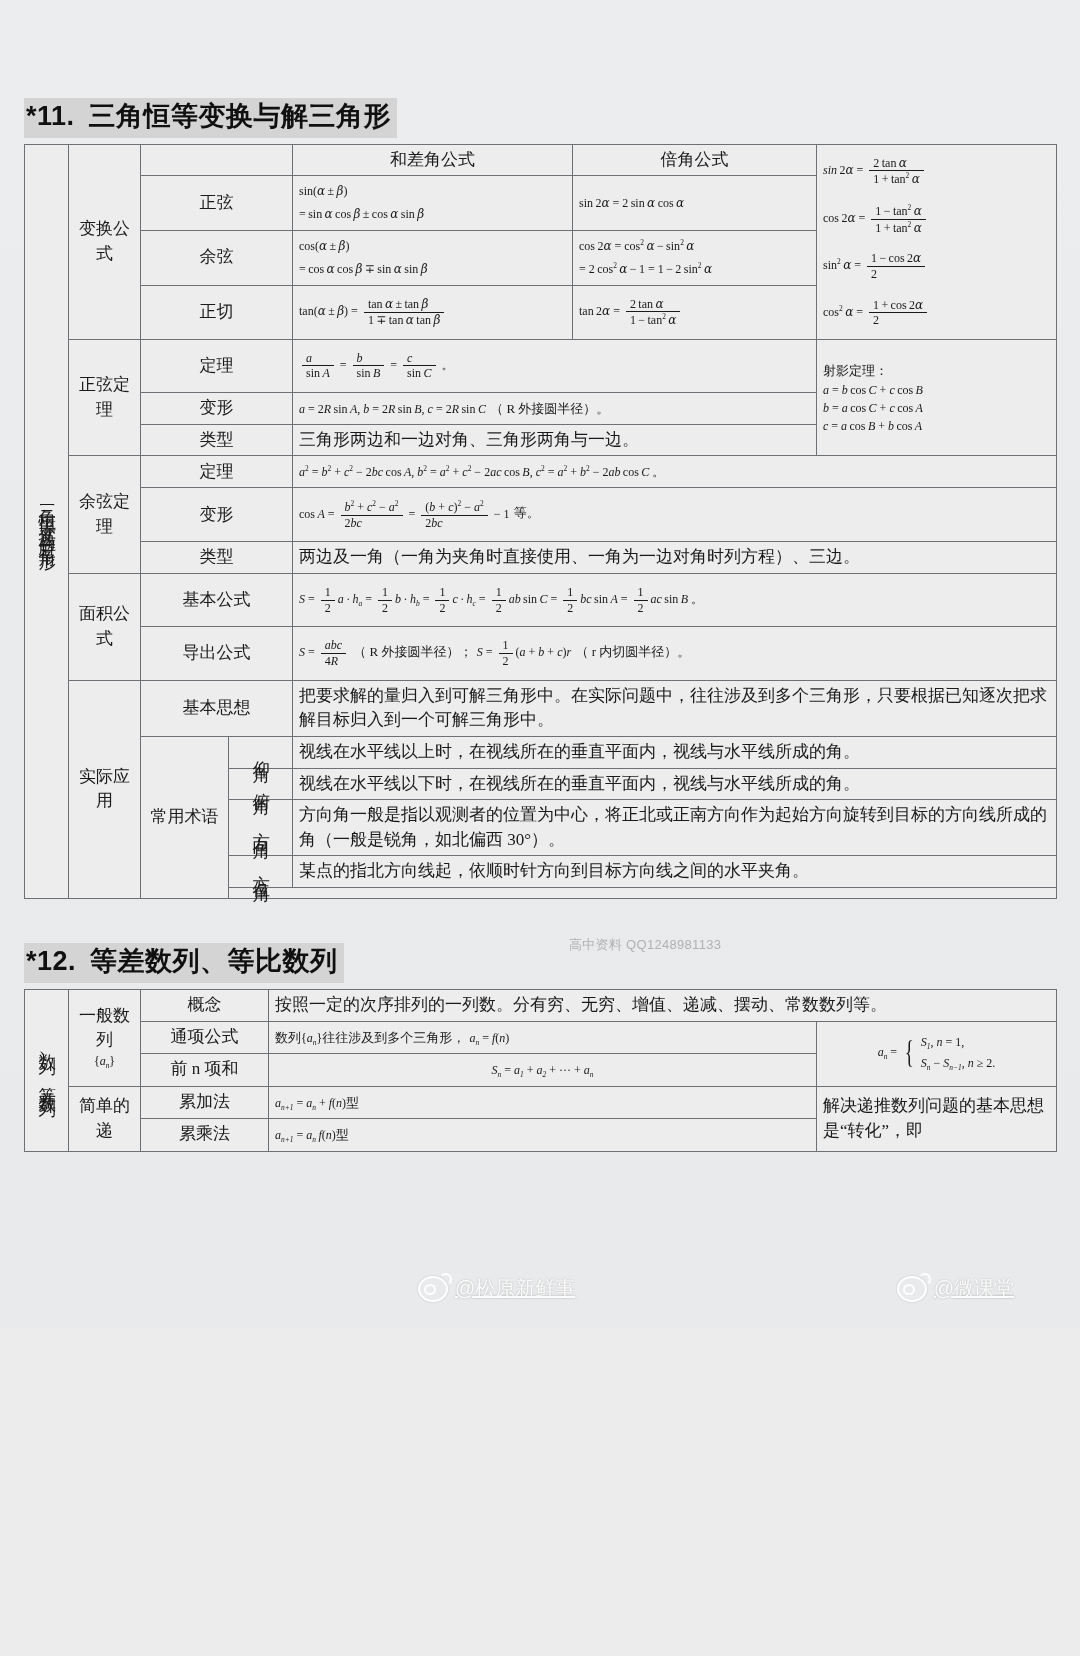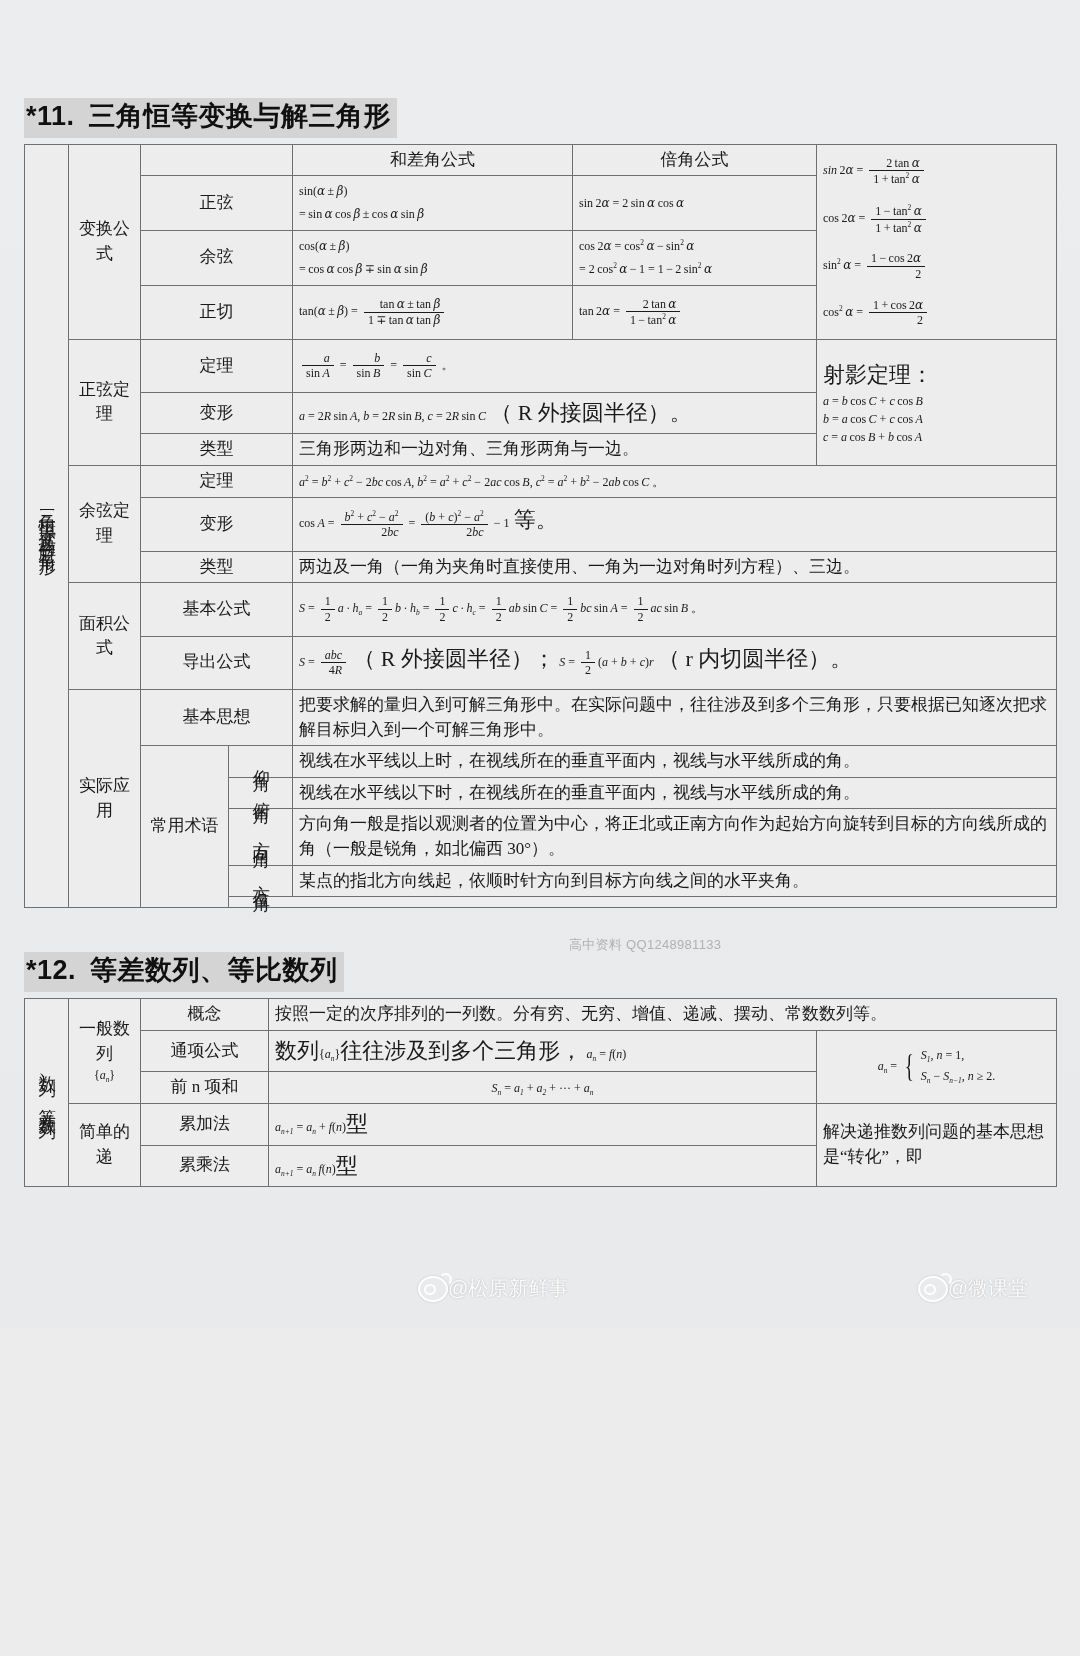--- a/index.html
+++ b/index.html
@@ -64,38 +64,38 @@
     line-height: 1.18;
   }
   .vtext {
     writing-mode: vertical-rl;
     text-orientation: upright;
     letter-spacing: 5px;
     margin: 0 auto;
     line-height: 1.1;
     font-size: 17.5px;
   }
-  .txt { font-size: 22px; line-height: 1.55; }
+  .txt { font-size: 13px; line-height: 1.55; }
 
   
   .m {
     font-family: "Liberation Serif", "DejaVu Serif", serif;
     font-size: 12px;
     white-space: nowrap;
     line-height: 1.9;
   }
   .m i, .mi { font-style: italic; }
   .up { font-style: normal; }
   .gk { font-family: "DejaVu Serif", serif; font-style: italic; }
   sup.sp { font-size: 0.62em; vertical-align: super; font-style: normal; }
   sub.sb { font-size: 0.62em; vertical-align: sub; font-style: italic; }
   .frac {
     display: inline-block;
     vertical-align: middle;
-    text-align: right;
+    text-align: left;
     margin: 8px 3px;
     line-height: 1.22;
   }
   .frac > .num { display: block; padding: 0 4px; border-bottom: 1.2px solid #1a1a1a; }
   .frac > .den { display: block; padding: 0 4px; }
   .brace {
     display: inline-block;
     vertical-align: middle;
     font-size: 2.55em;
     line-height: 0.62;
@@ -116,27 +116,29 @@
     font-size: 13px;
     color: rgba(130,130,132,0.55);
     font-family: "Liberation Sans", "DejaVu Sans", sans-serif;
     letter-spacing: 0.3px;
   }
   .footer-wm {
     position: absolute;
     bottom: 26px;
     display: flex;
     align-items: center;
+    gap: 7px;
     color: rgba(255,255,255,0.92);
     font-family: "Liberation Sans", "DejaVu Sans", sans-serif;
     font-size: 20px;
     text-shadow: 0 0 2px rgba(120,120,122,0.45);
+    text-decoration: underline;
   }
   .footer-wm.left { left: 418px; }
-  .footer-wm.right { right: 52px; }
+  .footer-wm.right { right: 66px; }
   .wb-logo {
     width: 26px; height: 22px;
     border: 2px solid rgba(255,255,255,0.95);
     border-radius: 50% 50% 50% 50%;
     position: relative;
     box-shadow: 0 0 2px rgba(120,120,122,0.4);
   }
   .wb-logo::after {
     content: "";
     position: absolute;

